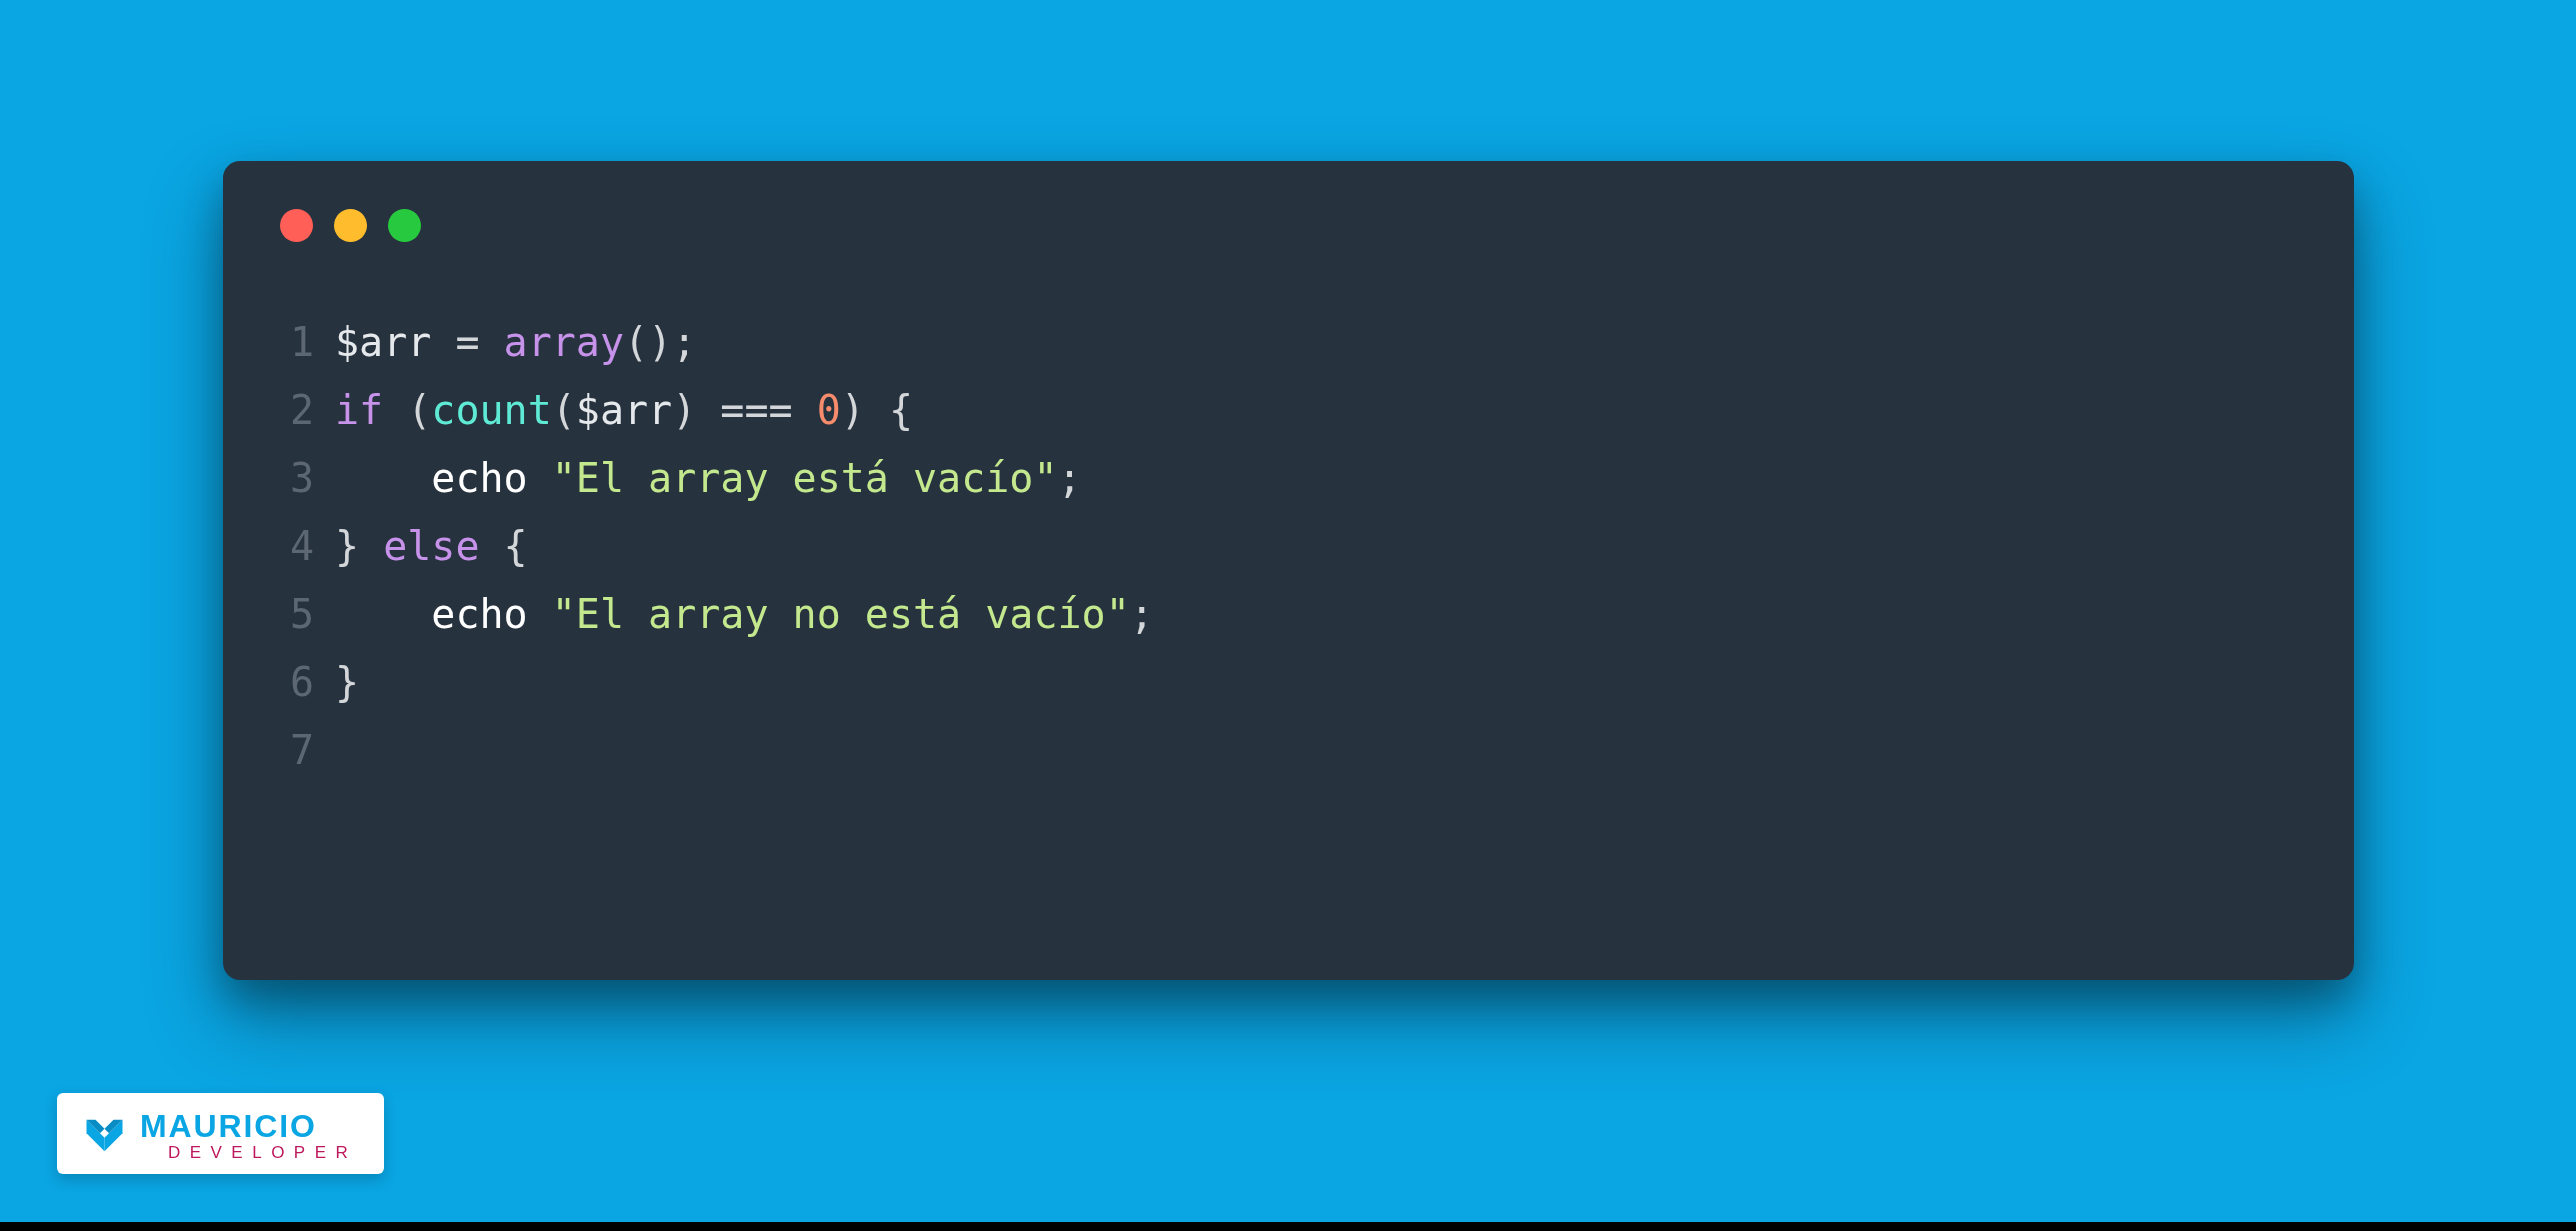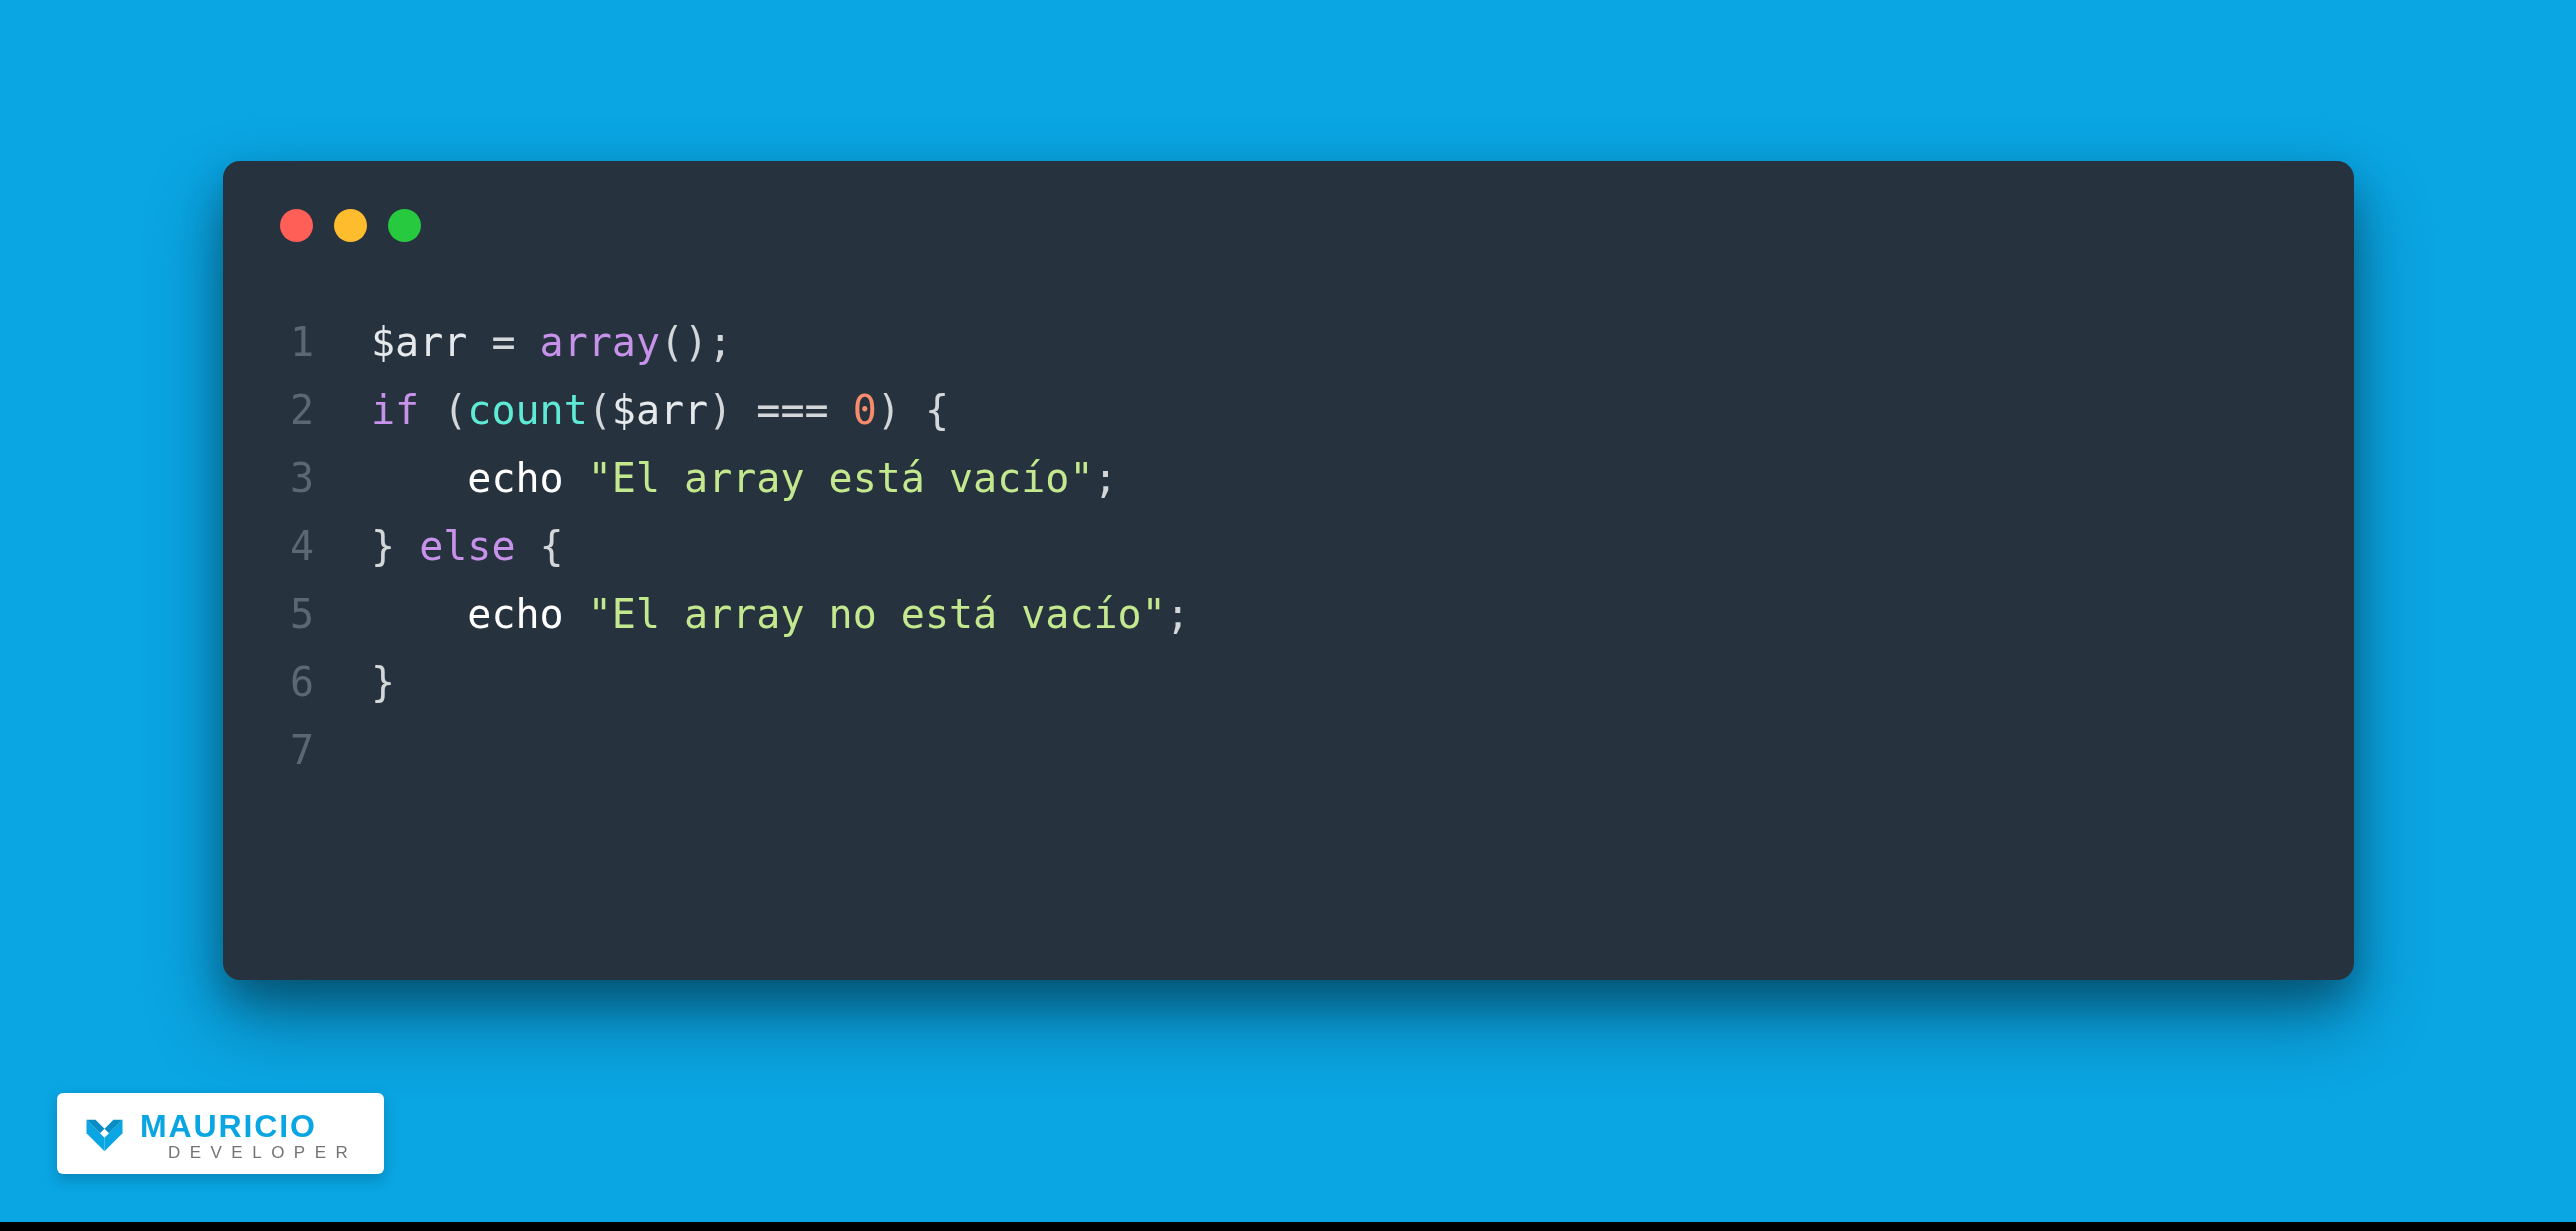--- a/index.html
+++ b/index.html
@@ -50,21 +50,20 @@
   }
   .lineno {
     color: #5c6773;
     width: 44px;
     text-align: right;
     margin-right: 21px;
     user-select: none;
   }
   .content {
     color: #d4d7d9;
-    margin-left: 36px;
   }
   .t-var { color: #e6e9ec; }
   .t-op { color: #d4d7d9; }
   .t-keyword { color: #c792ea; }
   .t-paren { color: #d4d7d9; }
   .t-func { color: #5eead4; }
   .t-num { color: #f78c6c; }
   .t-brace { color: #d4d7d9; }
   .t-echo { color: #ffffff; }
   .t-string { color: #c3e88d; }
@@ -97,21 +96,21 @@
     font-weight: 900;
     font-size: 32px;
     letter-spacing: 1.9px;
     color: #0aa5e3;
   }
   .brand-sub {
     font-family: 'Arial', sans-serif;
     font-weight: 400;
     font-size: 17px;
     letter-spacing: 9.5px;
-    color: #737373;
+    color: #be185d;
     margin-top: 1.9px;
     margin-left: 28px;
   }
   .bottom-bar {
     position: absolute;
     bottom: 0;
     left: 0;
     width: 2576px;
     height: 9.5px;
     background: #000;

